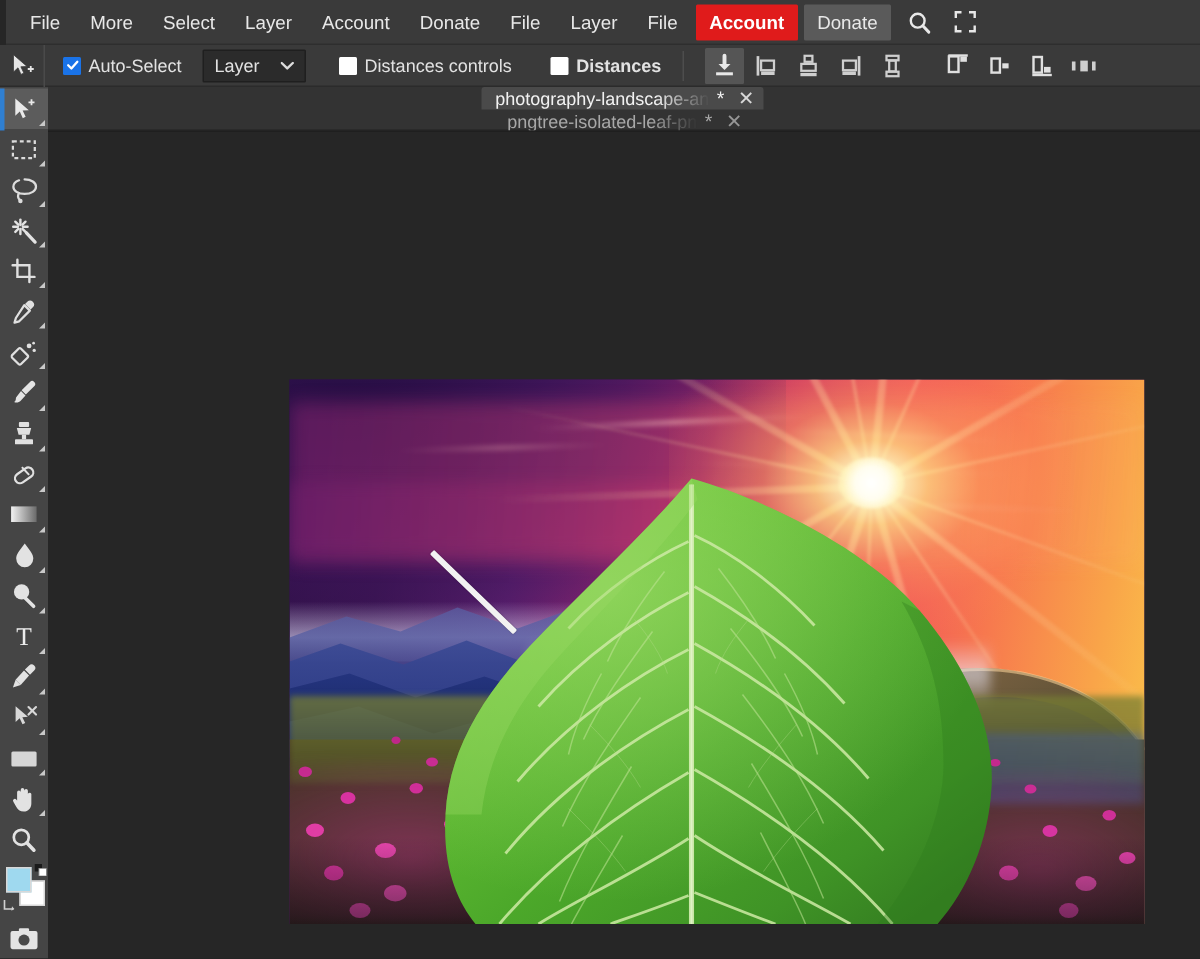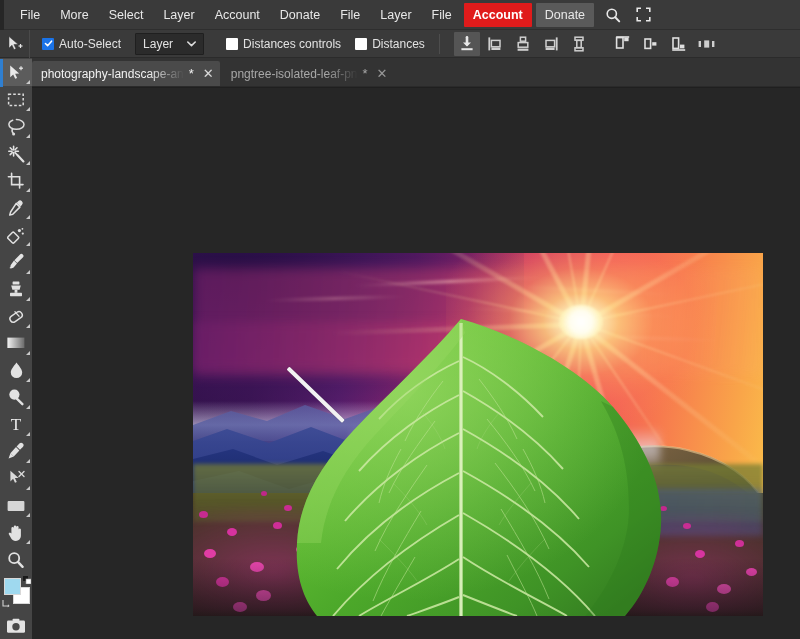--- a/index.html
+++ b/index.html
@@ -70,22 +70,23 @@
   .align-btn {
     width: 26px; height: 24px; display: flex; align-items: center; justify-content: center;
     border-radius: 1px;
   }
   .align-btn.active { background: #555555; }
 
   
   .tabbar {
     position: absolute; top: 58px; left: 32px; width: 768px; height: 29px;
     background: #333333;
-    display: flex; align-items: flex-end;
+    display: flex; align-items: center;
     border-bottom: 1px solid #2a2a2a;
+    flex-direction: column;
   }
   .tab {
     height: 25px; display: flex; align-items: center;
     padding: 0 6px 0 9px; margin-right: 2px;
     font-size: 12px; white-space: nowrap; border-radius: 2px 2px 0 0;
     position: relative;
   }
   .tab.active { background: #4a4a4a; color: #f2f2f2; }
   .tab.inactive { background: transparent; color: #a8a8a8; }
   .tab-label {
@@ -274,21 +275,21 @@
             <polyline points="0.8,1 4.5,4.6 8.2,1" fill="none" stroke="#dcdcdc" stroke-width="1.6" stroke-linecap="round" stroke-linejoin="round"></polyline>
           </svg>
       </span>
     </div>
 
     <label class="opt-check" style="margin-left:22px;">
       <span class="cbox off"></span>
       <span>Distances controls</span>
     </label>
 
-    <label class="opt-check" style="margin-left:14px;">
+    <label class="opt-check" style="margin-left:26px;font-weight:bold;">
       <span class="cbox off"></span>
       <span>Distances</span>
     </label>
 
     <div class="sep-v"></div>
 
     <div class="align-group">
       <div class="align-btn active">
         <svg width="18" height="18" viewBox="0 0 18 18">
           <path d="M9 2.2 v7.2" stroke="#e8e8e8" stroke-width="2.6" stroke-linecap="round"></path>

